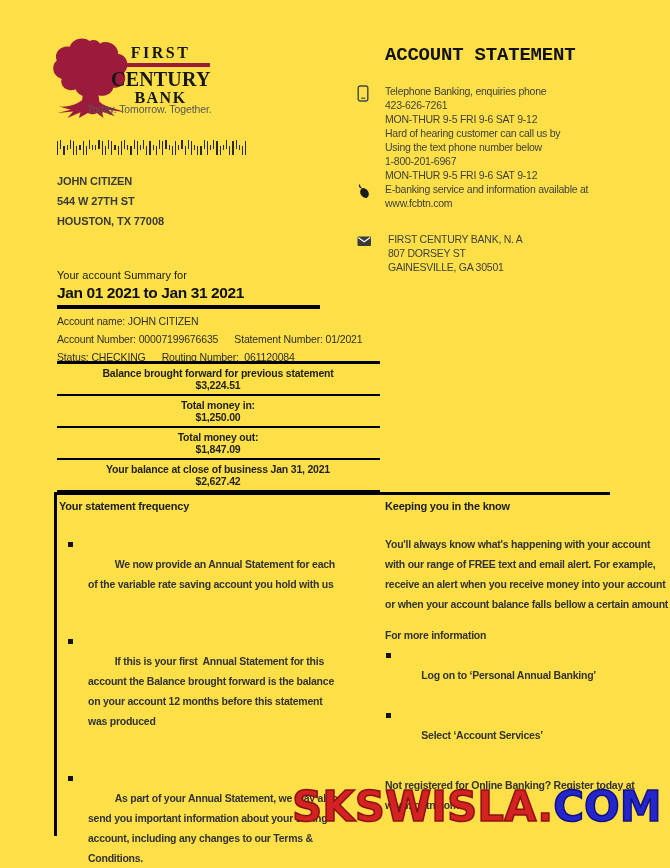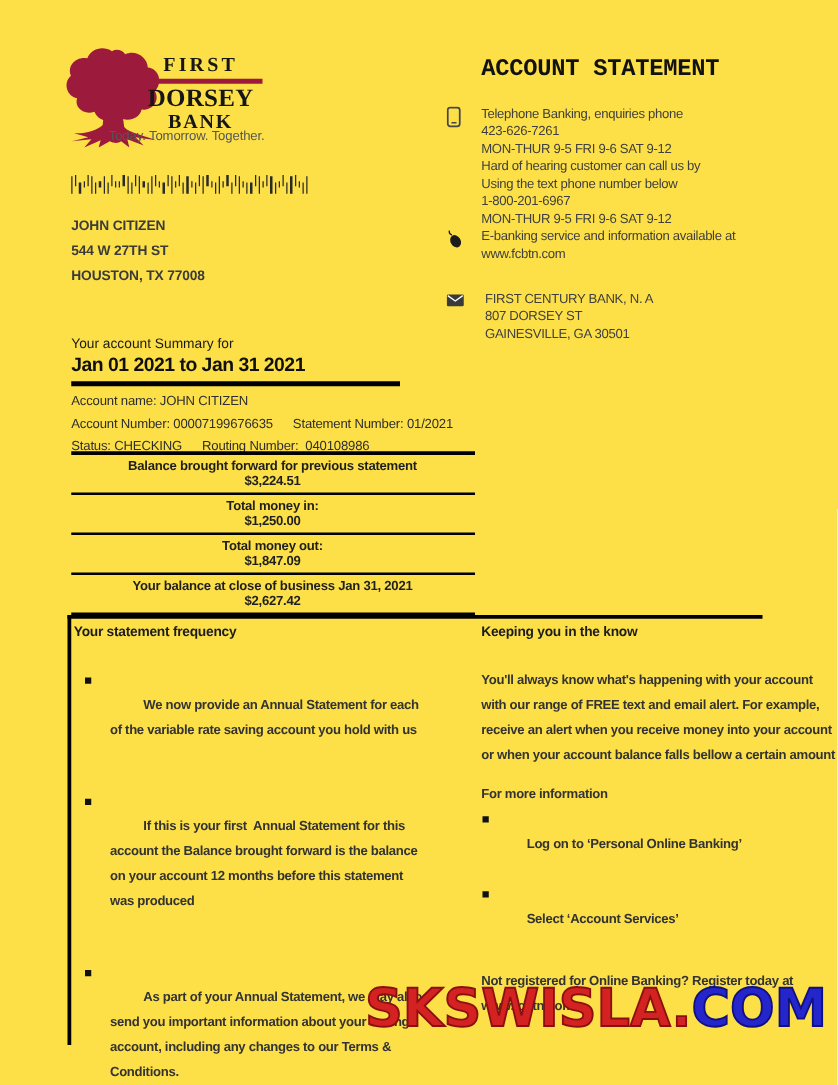--- a/index.html
+++ b/index.html
@@ -75,21 +75,21 @@
 
 <div id="page">
 
   <svg class="logo-tree" viewBox="0 0 100 100" aria-hidden="true">
     <path fill="#9c1b3c" d="M47 6 C38 0 26 4 23 13 C12 11 3 20 7 30 C-1 37 3 50 13 52 C10 61 20 69 30 65 C33 74 47 77 53 70 C62 76 74 72 76 63 C87 64 94 54 89 45 C97 37 93 23 82 22 C82 12 70 4 60 9 C56 4 51 4 47 6 Z"></path>
     <path fill="#9c1b3c" d="M40 58 L38 78 C33 83 20 87 10 86 L24 90 L8 94 L27 92 L20 100 L36 93 L34 100 L45 94 C49 96 53 96 56 94 L64 100 L62 92 L78 98 L70 90 L90 93 C78 88 64 86 59 80 L56 58 Z"></path>
   </svg>
   <div class="logo-text">
     <div class="lt1">FIRST</div>
     <div class="lt-bar"></div>
-    <div class="lt2">DORSEY</div>
+    <div class="lt2">CENTURY</div>
     <div class="lt3">BANK</div>
   </div>
   <div class="tagline">Today. Tomorrow. Together.</div>
 
   <div class="barcode">
       <span class="bar f"></span>
       <span class="bar a"></span>
       <span class="bar d"></span>
       <span class="bar t"></span>
       <span class="bar a"></span>
@@ -206,21 +206,21 @@
   <div class="summary-title">Your account Summary for</div>
   <div class="summary-period">Jan 01 2021 to Jan 31 2021</div>
   <div class="summary-rule"></div>
 
   <div class="sum-lines">
     <div><span>Account name: JOHN CITIZEN</span></div>
     <div>
       <span>Account Number: 00007199676635</span><span class="sum-gap"></span><span>Statement Number: 01/2021</span>
     </div>
     <div>
-      <span>Status: CHECKING</span><span class="sum-gap"></span><span>Routing Number:  040108986</span>
+      <span>Status: CHECKING</span><span class="sum-gap"></span><span>Routing Number:  061120084</span>
     </div>
   </div>
 
   <div class="sum-table">
     <div class="t-row">
       <span>Balance brought forward for previous statement</span>
       <span>$3,224.51</span>
     </div>
     <div class="t-row">
       <span>Total money in:</span>
@@ -249,21 +249,21 @@
         <div class="l-item">
           <span class="sq"></span><span>As part of your Annual Statement, we may also send you important information about your saving account, including any changes to our Terms &amp; Conditions.</span>
         </div>
       </div>
     </div>
     <div class="nb-right">
       <div class="nb-title">Keeping you in the know</div>
       <div class="r-para">You'll always know what's happening with your account with our range of FREE text and email alert. For example, receive an alert when you receive money into your account or when your account balance falls bellow a certain amount</div>
       <div class="r-more">For more information</div>
       <div class="r-item">
-        <span class="sq"></span><span>Log on to ‘Personal Online Banking’</span>
+        <span class="sq"></span><span>Log on to ‘Personal Annual Banking’</span>
       </div>
       <div class="r-item">
         <span class="sq"></span><span>Select ‘Account Services’</span>
       </div>
       <div class="r-footer">Not registered for Online Banking? Register today at www.fcbtn.com</div>
     </div>
   </div>
 
   <div class="watermark">
     <span class="wm1">SKSWISLA.</span><span class="wm2">COM</span>

